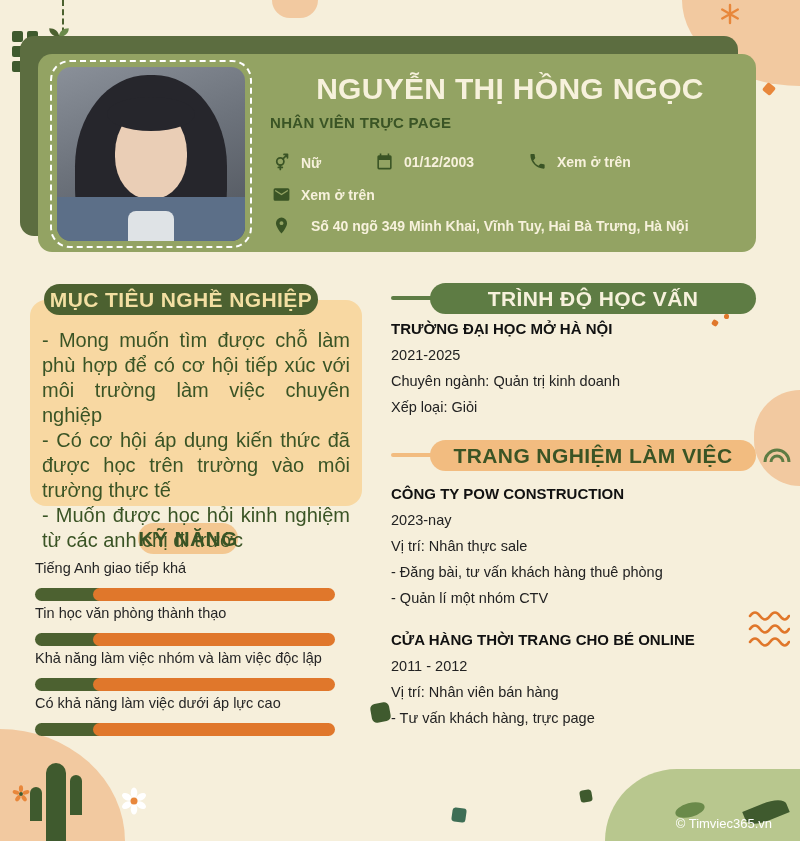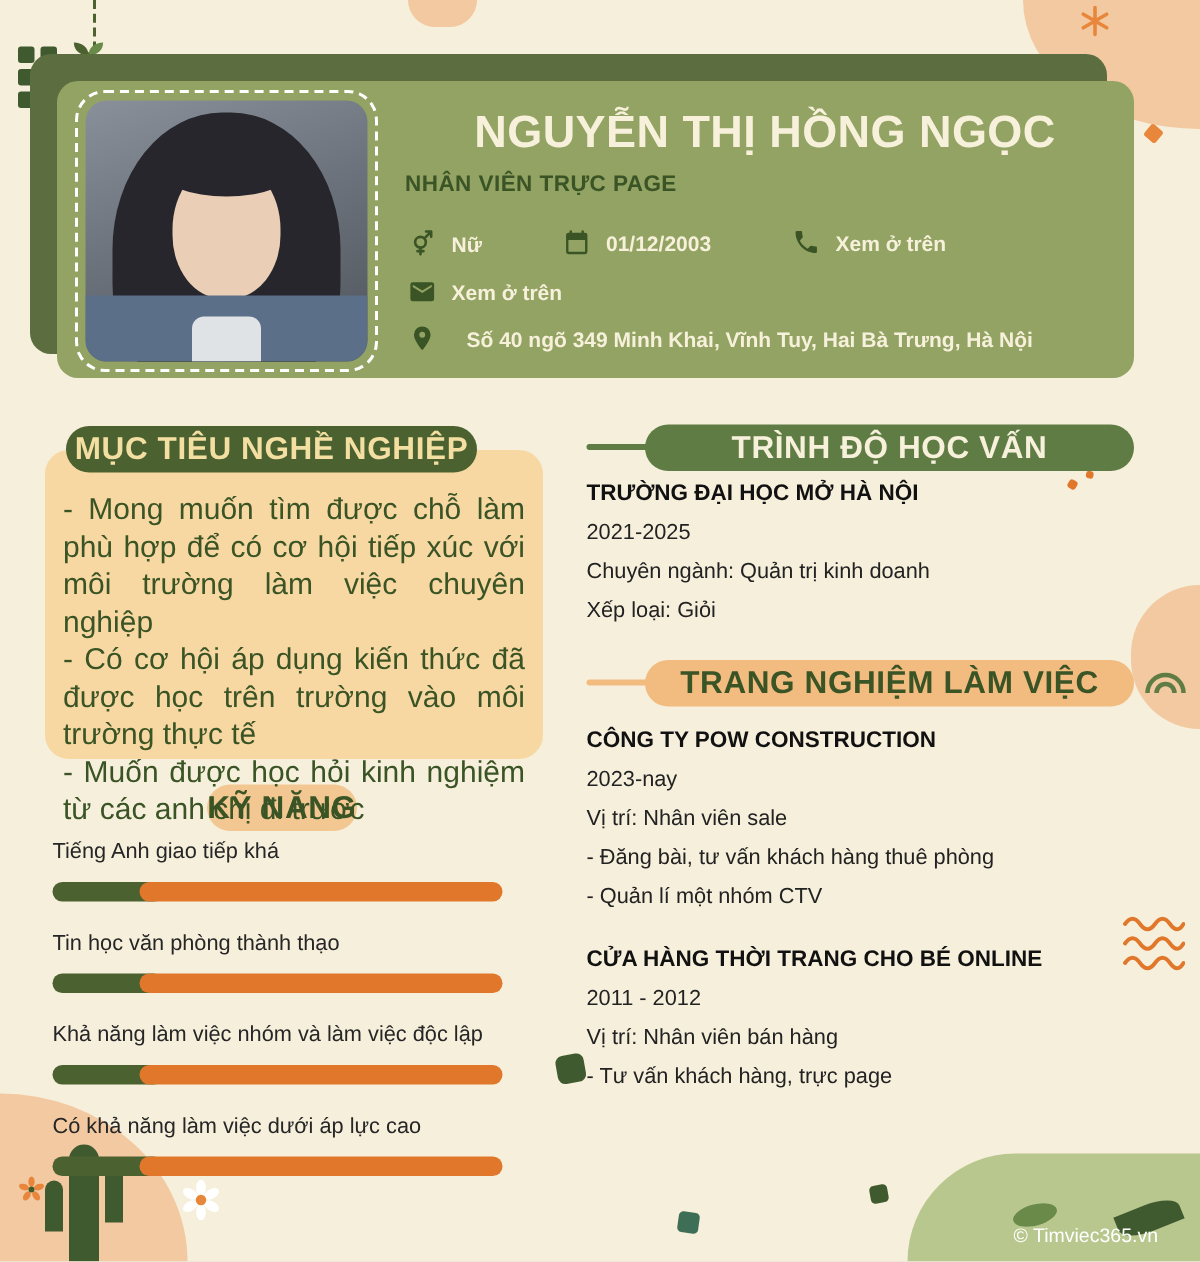--- a/index.html
+++ b/index.html
@@ -40,21 +40,21 @@
   .pill-experience{left:430px;top:440px;width:326px;background:#f2bc80;color:#3a5425;z-index:3;}
   .pill-tail{height:4px;border-radius:2px;z-index:2;}
 
   
   .objective-card{left:30px;top:300px;width:332px;height:206px;background:#f8d8a2;border-radius:16px;z-index:2;}
   .objective-text{position:absolute;left:12px;right:12px;top:28px;color:#3a5425;font-size:20px;line-height:25px;text-align:justify;}
   .objective-text p{margin:0;}
 
   
   .skills{left:35px;top:560px;width:300px;}
-  .skill{margin-bottom:20px;}
+  .skill{margin-bottom:4px;}
   .skill-label{font-size:14.5px;color:#262626;white-space:nowrap;margin-bottom:12px;}
   .skill-bar{position:relative;height:13px;}
   .bar-base{position:absolute;left:0;top:0;width:74px;height:100%;background:#4c6130;border-radius:7px;}
   .bar-fill{position:absolute;left:58px;top:0;height:100%;background:#e0772b;border-radius:7px;}
 
   
   .edu-block{left:391px;top:316px;width:372px;}
   .exp-block1{left:391px;top:481px;width:372px;}
   .exp-block2{left:391px;top:627px;width:372px;}
   .entry p{margin:0;font-size:14.5px;line-height:26px;color:#222;}
@@ -265,21 +265,21 @@
     <p>Chuyên ngành: Quản trị kinh doanh</p>
     <p>Xếp loại: Giỏi</p>
   </div>
 
   <div class="abs pill-tail" style="left:391px;top:453px;width:48px;background:#f2bc80;"></div>
   <div class="abs pill pill-experience">TRANG NGHIỆM LÀM VIỆC</div>
 
   <div class="abs exp-block1 entry">
     <p class="entry-title">CÔNG TY POW CONSTRUCTION</p>
     <p>2023-nay</p>
-    <p>Vị trí: Nhân viên sale</p>
+    <p>Vị trí: Nhân thực sale</p>
     <p>- Đăng bài, tư vấn khách hàng thuê phòng</p>
     <p>- Quản lí một nhóm CTV</p>
   </div>
 
   <div class="abs exp-block2 entry">
     <p class="entry-title">CỬA HÀNG THỜI TRANG CHO BÉ ONLINE</p>
     <p>2011 - 2012</p>
     <p>Vị trí: Nhân viên bán hàng</p>
     <p>- Tư vấn khách hàng, trực page</p>
   </div>

